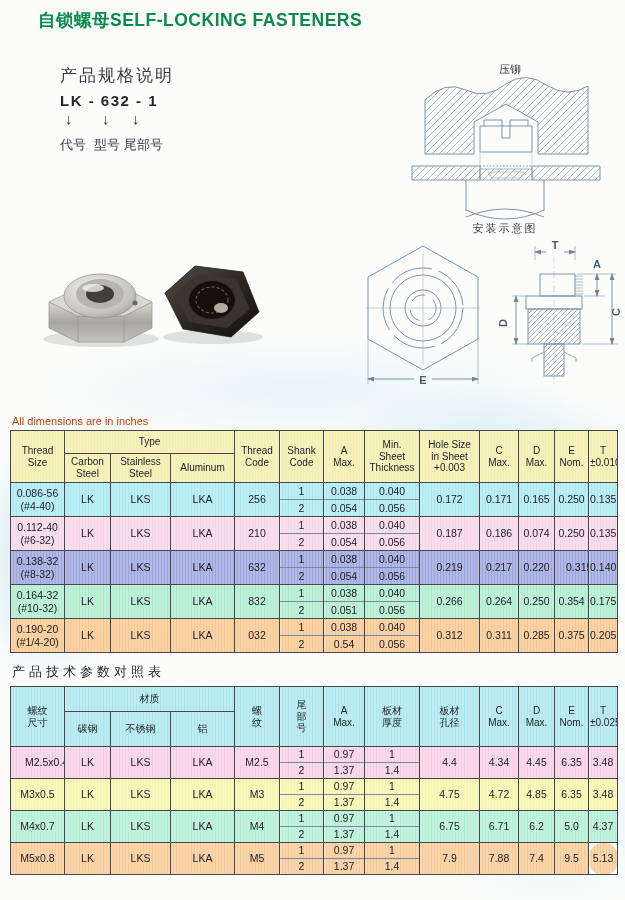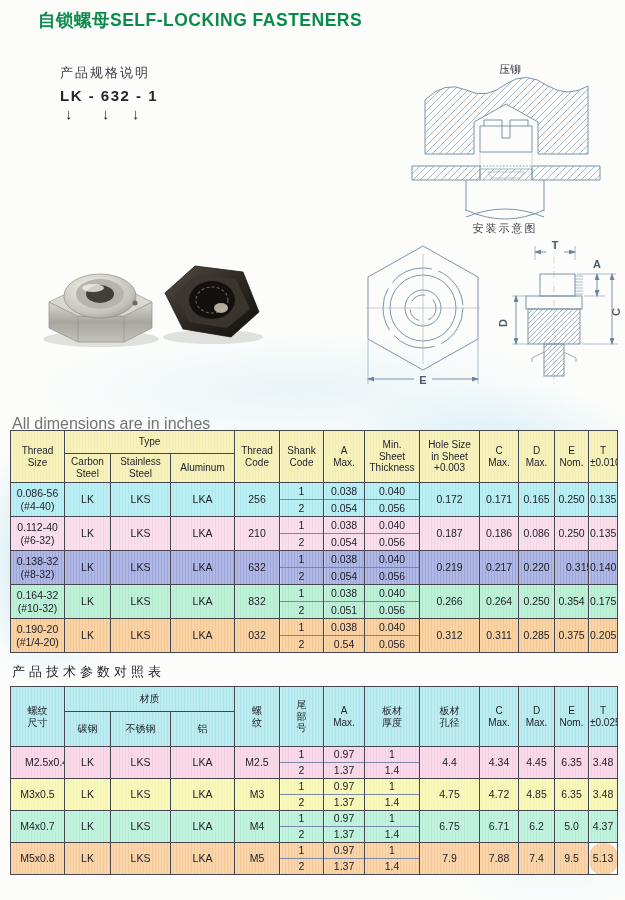--- a/index.html
+++ b/index.html
@@ -16,34 +16,34 @@
   .blob3 { left:20px; top:330px; width:560px; height:120px;
     background:radial-gradient(ellipse, rgba(205,232,242,.4), rgba(205,232,242,0) 70%); }
   .blob4 { left:420px; top:700px; width:260px; height:220px;
     background:radial-gradient(ellipse, rgba(190,226,240,.35), rgba(190,226,240,0) 70%); }
 
   .page-title {
     position:absolute; left:38px; top:8px;
     font-size:17.5px; font-weight:bold; letter-spacing:.5px; color:#0b8a4d;
   }
   .spec { position:absolute; left:60px; top:64px; width:200px; }
-  .spec-heading { font-size:13px; letter-spacing:2px; color:#3a3a42; }
+  .spec-heading { font-size:17px; letter-spacing:2px; color:#3a3a42; }
   .spec-code { margin-top:5px; font-size:15px; font-weight:bold; letter-spacing:1.5px; color:#26262e; }
   .spec-arrows { position:relative; height:26px; margin-top:1px; }
   .spec-arrows span { position:absolute; font-size:15px; font-weight:bold; color:#26262e; }
   .ar1 { left:5px; } .ar2 { left:42px; } .ar3 { left:72px; }
   .spec-labels { position:relative; height:16px; font-size:13px; color:#3a3a42; }
   .spec-labels span { position:absolute; }
   .lb1 { left:0px; } .lb2 { left:34px; } .lb3 { left:64px; }
 
   .press-svg    { position:absolute; left:400px; top:60px; }
   .photos-svg   { position:absolute; left:16px;  top:238px; }
   .drawings-svg { position:absolute; left:328px; top:234px; }
 
-  .note { position:absolute; left:12px; top:415px; font-size:16px; color:#737373; }
+  .note { position:absolute; left:12px; top:415px; font-size:11px; color:#c2410c; }
   .t2-title { position:absolute; left:12px; top:663px; font-size:13px; letter-spacing:4px; color:#26262e; }
 
   table { position:absolute; border-collapse:collapse; table-layout:fixed; width:607px;
           border:1.5px solid #3c3c46; }
   #table1 { left:10px; top:430px; }
   #table2 { left:10px; top:686px; }
   th, td {
     border:1px solid #46464f; text-align:center; vertical-align:middle;
     white-space:pre-line; line-height:1.18; padding:0 1px; overflow:hidden;
     background-image:repeating-linear-gradient(90deg, rgba(255,255,255,.45) 0 1px, rgba(255,255,255,0) 1px 3px);
@@ -69,20 +69,25 @@
 
   <div class="page-title">自锁螺母SELF-LOCKING FASTENERS</div>
 
   <div class="spec">
     <div class="spec-heading">产品规格说明</div>
     <div class="spec-code">LK - 632 - 1</div>
     <div class="spec-arrows">
       <span class="ar1">↓</span>
       <span class="ar2">↓</span>
       <span class="ar3">↓</span>
+    </div>
+    <div class="spec-labels">
+      <span class="lb1">代号</span>
+      <span class="lb2">型号</span>
+      <span class="lb3">尾部号</span>
     </div>
   </div>
 
   <svg class="press-svg" width="210" height="175" viewBox="0 0 210 175">
     <defs>
       <pattern id="hatch1" patternUnits="userSpaceOnUse" width="7" height="7">
         <path d="M0,7 L7,0" stroke="#93a8ba" stroke-width="0.8"></path>
       </pattern>
     </defs>
     <text x="110" y="13" font-size="11" fill="#3a3a42" text-anchor="middle">压铆</text>
@@ -264,21 +269,21 @@
 (#6-32)</td>
           <td rowspan="2" style="background-color: rgb(247, 214, 231);">LK</td>
           <td rowspan="2" style="background-color: rgb(247, 214, 231);">LKS</td>
           <td rowspan="2" style="background-color: rgb(247, 214, 231);">LKA</td>
           <td rowspan="2" style="background-color: rgb(247, 214, 231);">210</td>
           <td class="sub" style="background-color: rgb(247, 214, 231);">1</td>
           <td class="sub" style="background-color: rgb(247, 214, 231);">0.038</td>
           <td class="sub" style="background-color: rgb(247, 214, 231);">0.040</td>
           <td rowspan="2" style="background-color: rgb(247, 214, 231);">0.187</td>
           <td rowspan="2" style="background-color: rgb(247, 214, 231);">0.186</td>
-          <td rowspan="2" style="background-color: rgb(247, 214, 231);">0.086</td>
+          <td rowspan="2" style="background-color: rgb(247, 214, 231);">0.074</td>
           <td rowspan="2" style="background-color: rgb(247, 214, 231);">0.250</td>
           <td rowspan="2" style="background-color: rgb(247, 214, 231);">0.135</td>
         </tr>
         <tr>
           <td style="background-color: rgb(247, 214, 231);">2</td>
           <td style="background-color: rgb(247, 214, 231);">0.054</td>
           <td style="background-color: rgb(247, 214, 231);">0.056</td>
         </tr>
         <tr>
           <td rowspan="2" style="background-color: rgb(156, 164, 220);">0.138-32

